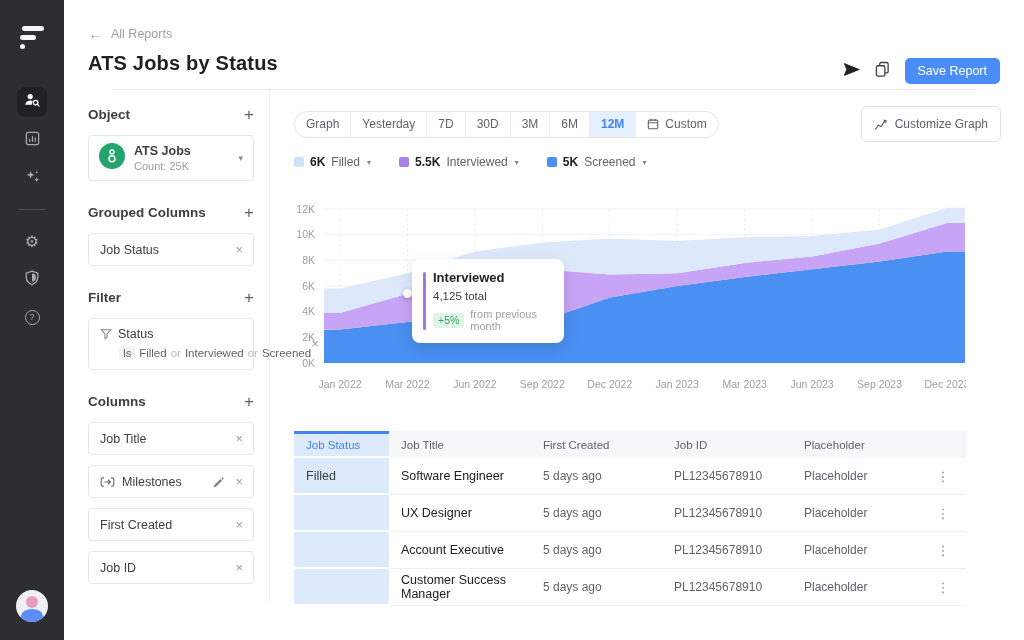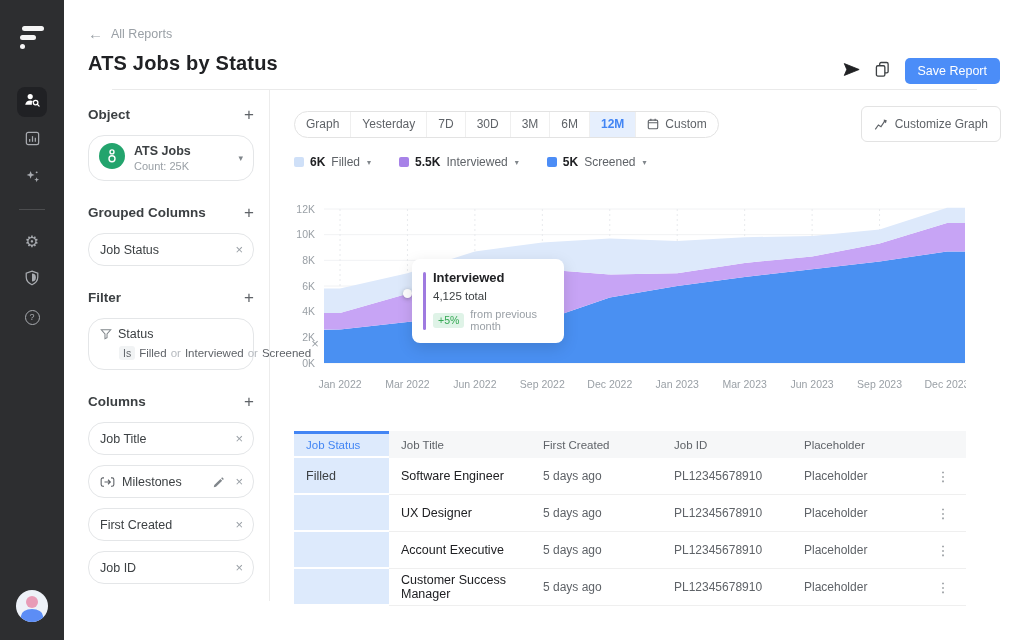--- a/index.html
+++ b/index.html
@@ -40,21 +40,21 @@
     padding:0 13px; font-size:12.5px; font-family:inherit; cursor:pointer; }
 
   .body-row { display:flex; height:511px; }
 
   
   .config { width:206px; padding:16px 15px 0 24px; border-right:1px solid #ececec; }
   .section { margin-bottom:23px; }
   .section-head { display:flex; justify-content:space-between; align-items:center;
     font-size:13.5px; font-weight:bold; color:#3c4043; margin-bottom:12px; }
   .plus-btn { color:#5f6368; font-size:17px; font-weight:400; cursor:pointer; line-height:1; }
-  .card { border:1px solid #e4e6e8; border-radius:16px; background:#fff; }
+  .card { border:1px solid #e4e6e8; border-radius:4px; background:#fff; }
   .object-card { display:flex; align-items:center; gap:9px; padding:7px 10px; cursor:pointer; }
   .obj-name { font-size:12.5px; font-weight:bold; color:#3c4043; }
   .obj-count { font-size:11px; color:#9aa0a6; margin-top:2px; }
   .obj-caret { margin-left:auto; color:#80868b; font-size:9px; }
   .item-card { display:flex; align-items:center; height:33px; padding:0 10px 0 11px;
     font-size:12.5px; color:#3c4043; margin-bottom:10px; }
   .item-card .close-x { margin-left:auto; color:#9aa0a6; font-size:13px; cursor:pointer; }
   .filter-card { padding:8px 10px 9px 11px; display:flex; align-items:center; }
   .filter-lines { flex:1;text-align:center; }
   .filter-line1 { display:flex; align-items:center; gap:6px; font-size:12.5px; color:#3c4043; }

